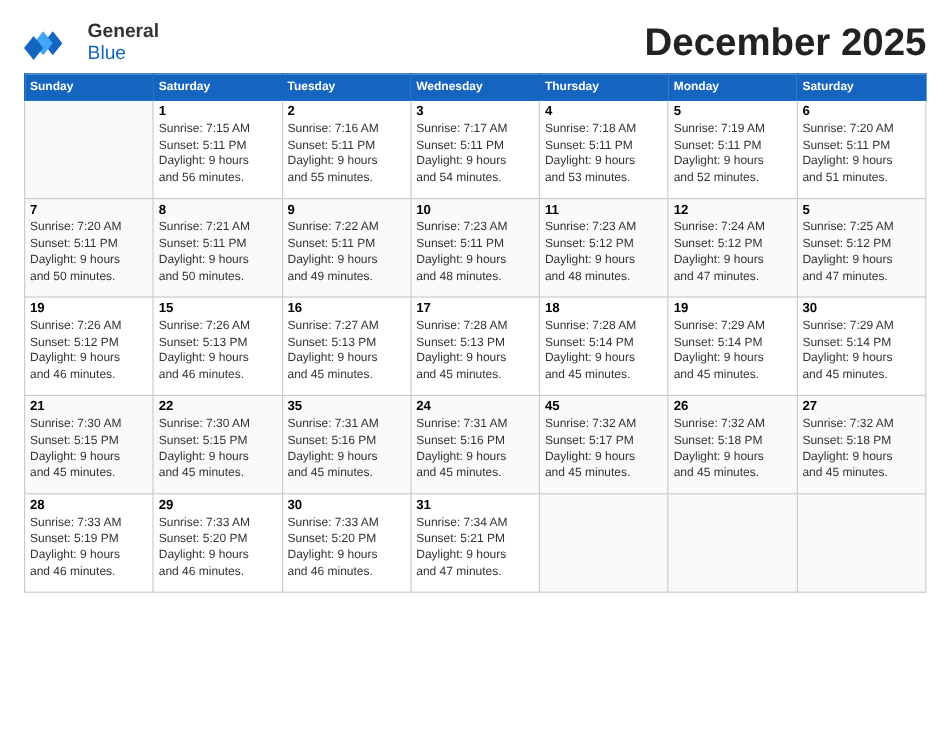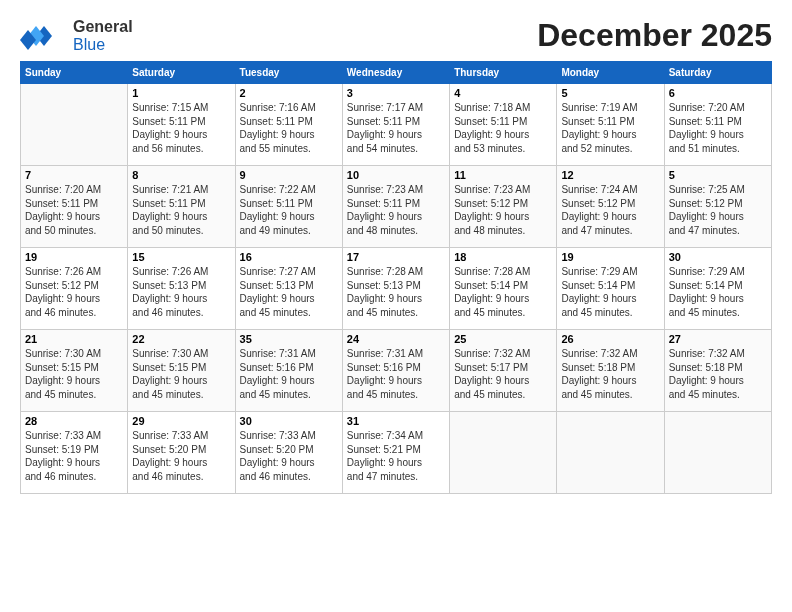--- a/index.html
+++ b/index.html
@@ -223,21 +223,21 @@
           </td>
           <td>
             <span class="day-num">35</span>
             <div class="day-info">Sunrise: 7:31 AM<br>Sunset: 5:16 PM<br>Daylight: 9 hours<br>and 45 minutes.</div>
           </td>
           <td>
             <span class="day-num">24</span>
             <div class="day-info">Sunrise: 7:31 AM<br>Sunset: 5:16 PM<br>Daylight: 9 hours<br>and 45 minutes.</div>
           </td>
           <td>
-            <span class="day-num">25</span>
+            <span class="day-num">45</span>
             <div class="day-info">Sunrise: 7:32 AM<br>Sunset: 5:17 PM<br>Daylight: 9 hours<br>and 45 minutes.</div>
           </td>
           <td>
             <span class="day-num">26</span>
             <div class="day-info">Sunrise: 7:32 AM<br>Sunset: 5:18 PM<br>Daylight: 9 hours<br>and 45 minutes.</div>
           </td>
           <td>
             <span class="day-num">27</span>
             <div class="day-info">Sunrise: 7:32 AM<br>Sunset: 5:18 PM<br>Daylight: 9 hours<br>and 45 minutes.</div>
           </td>

